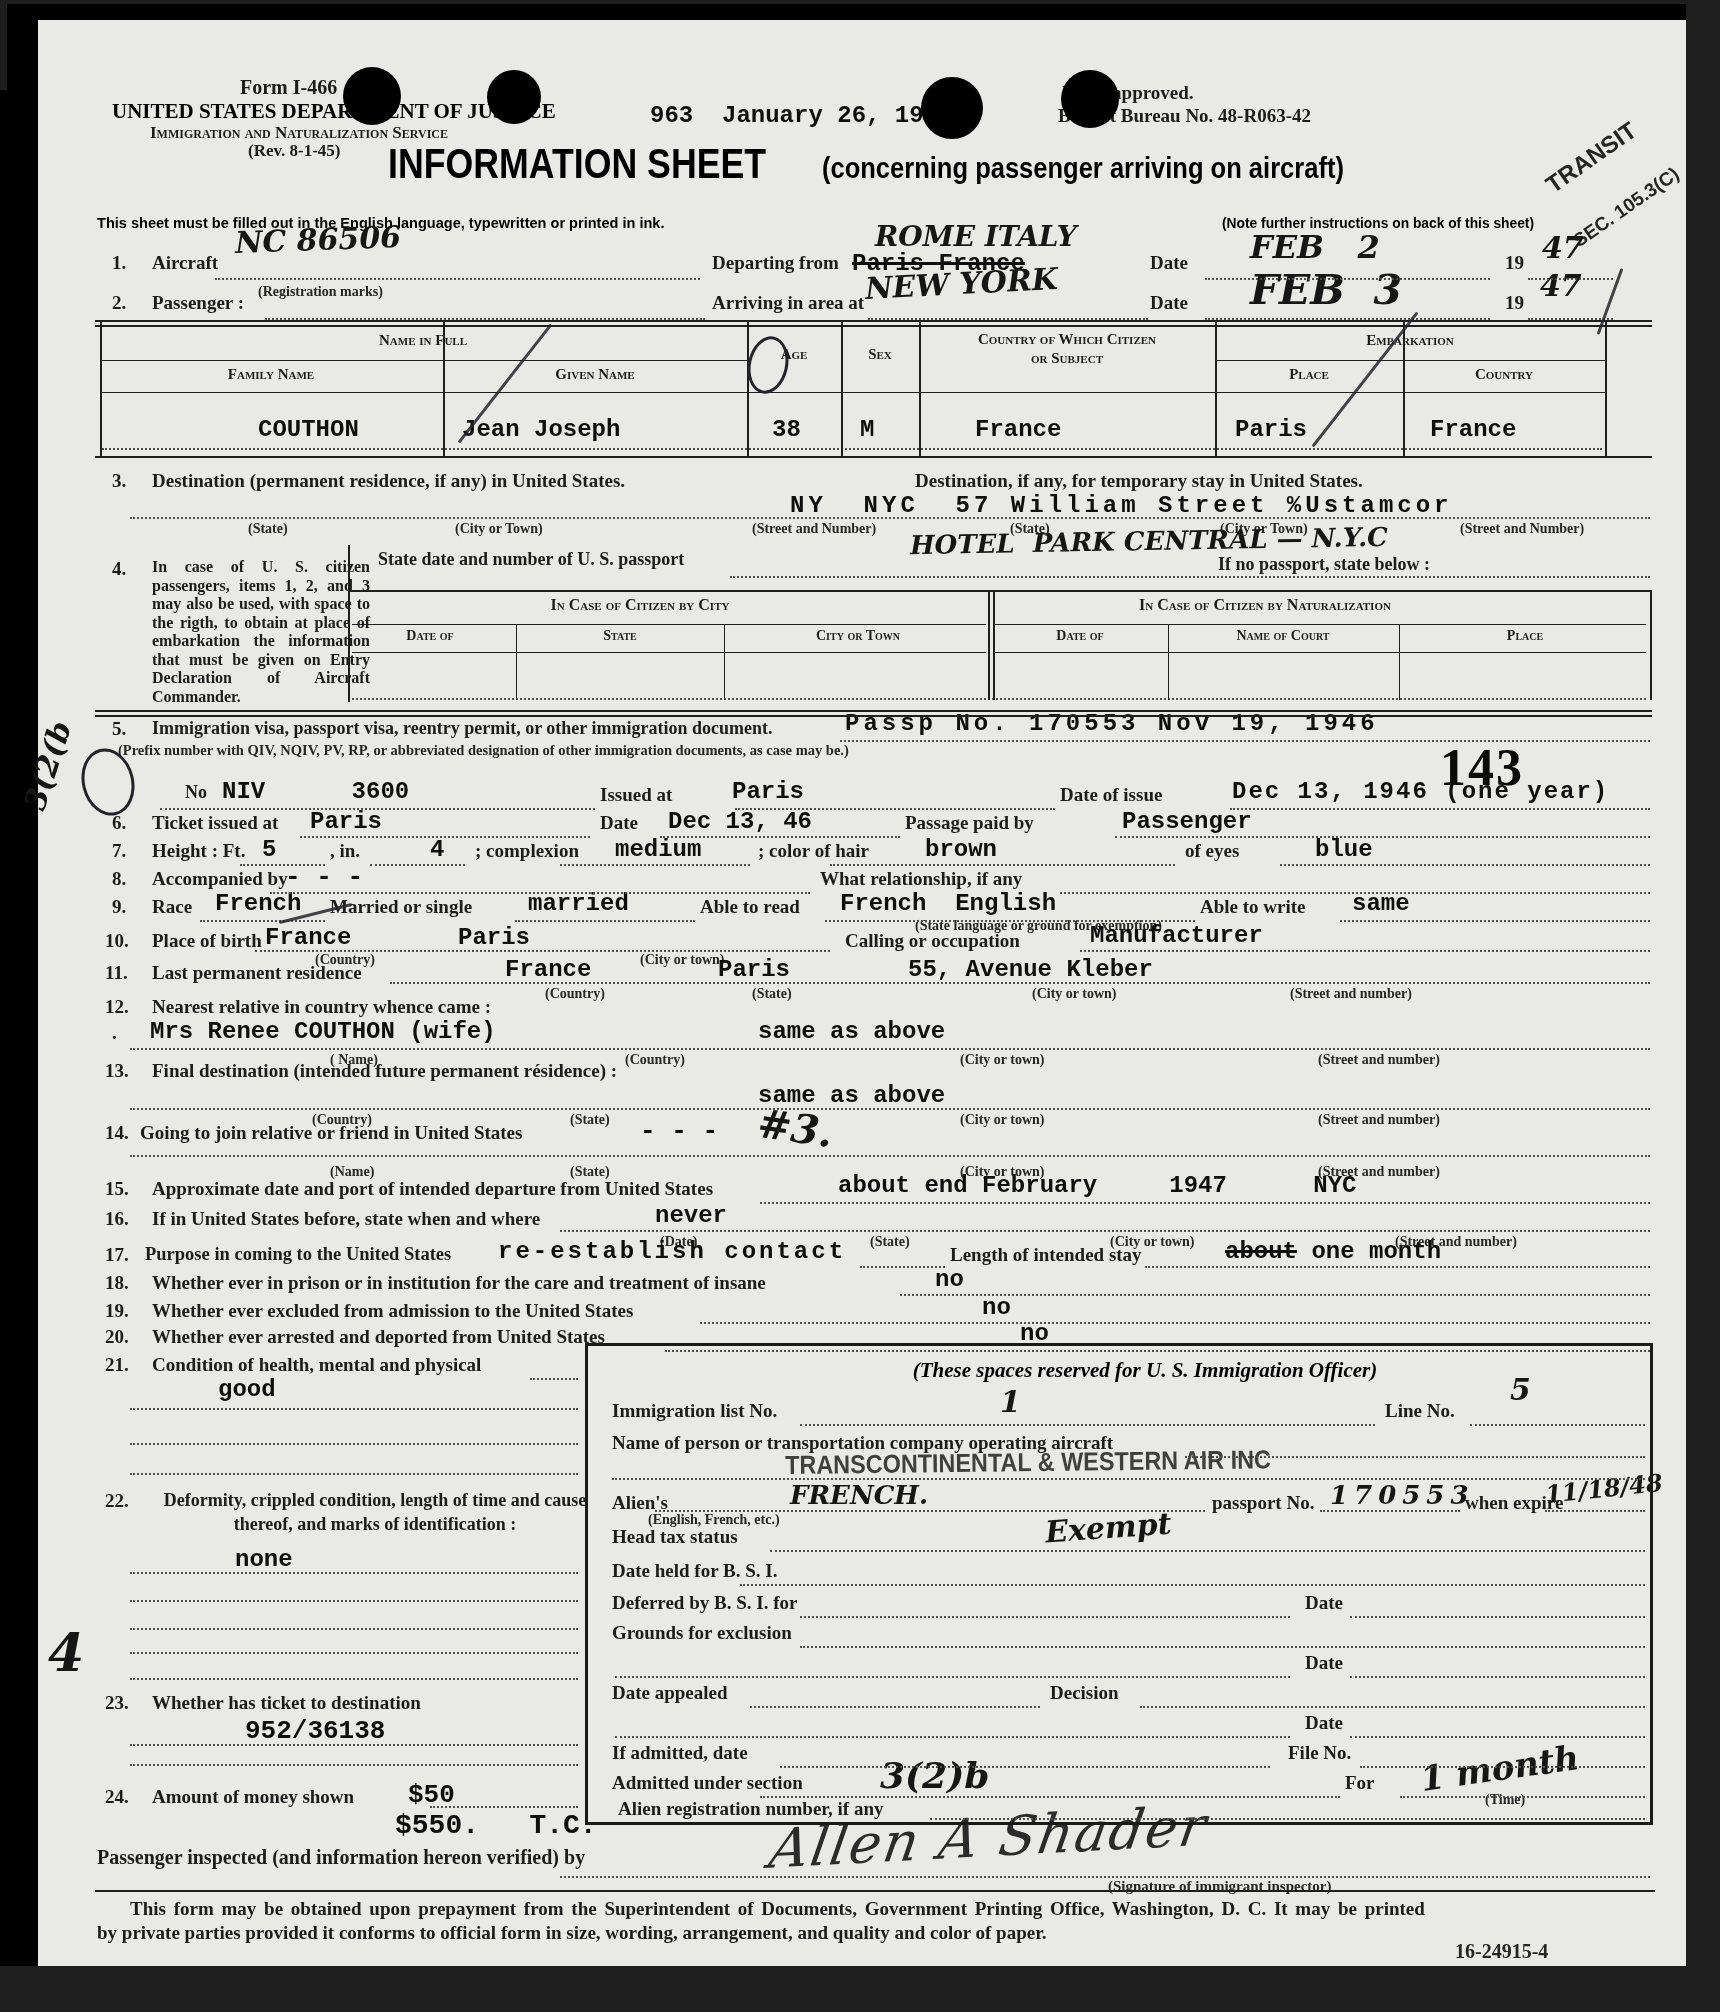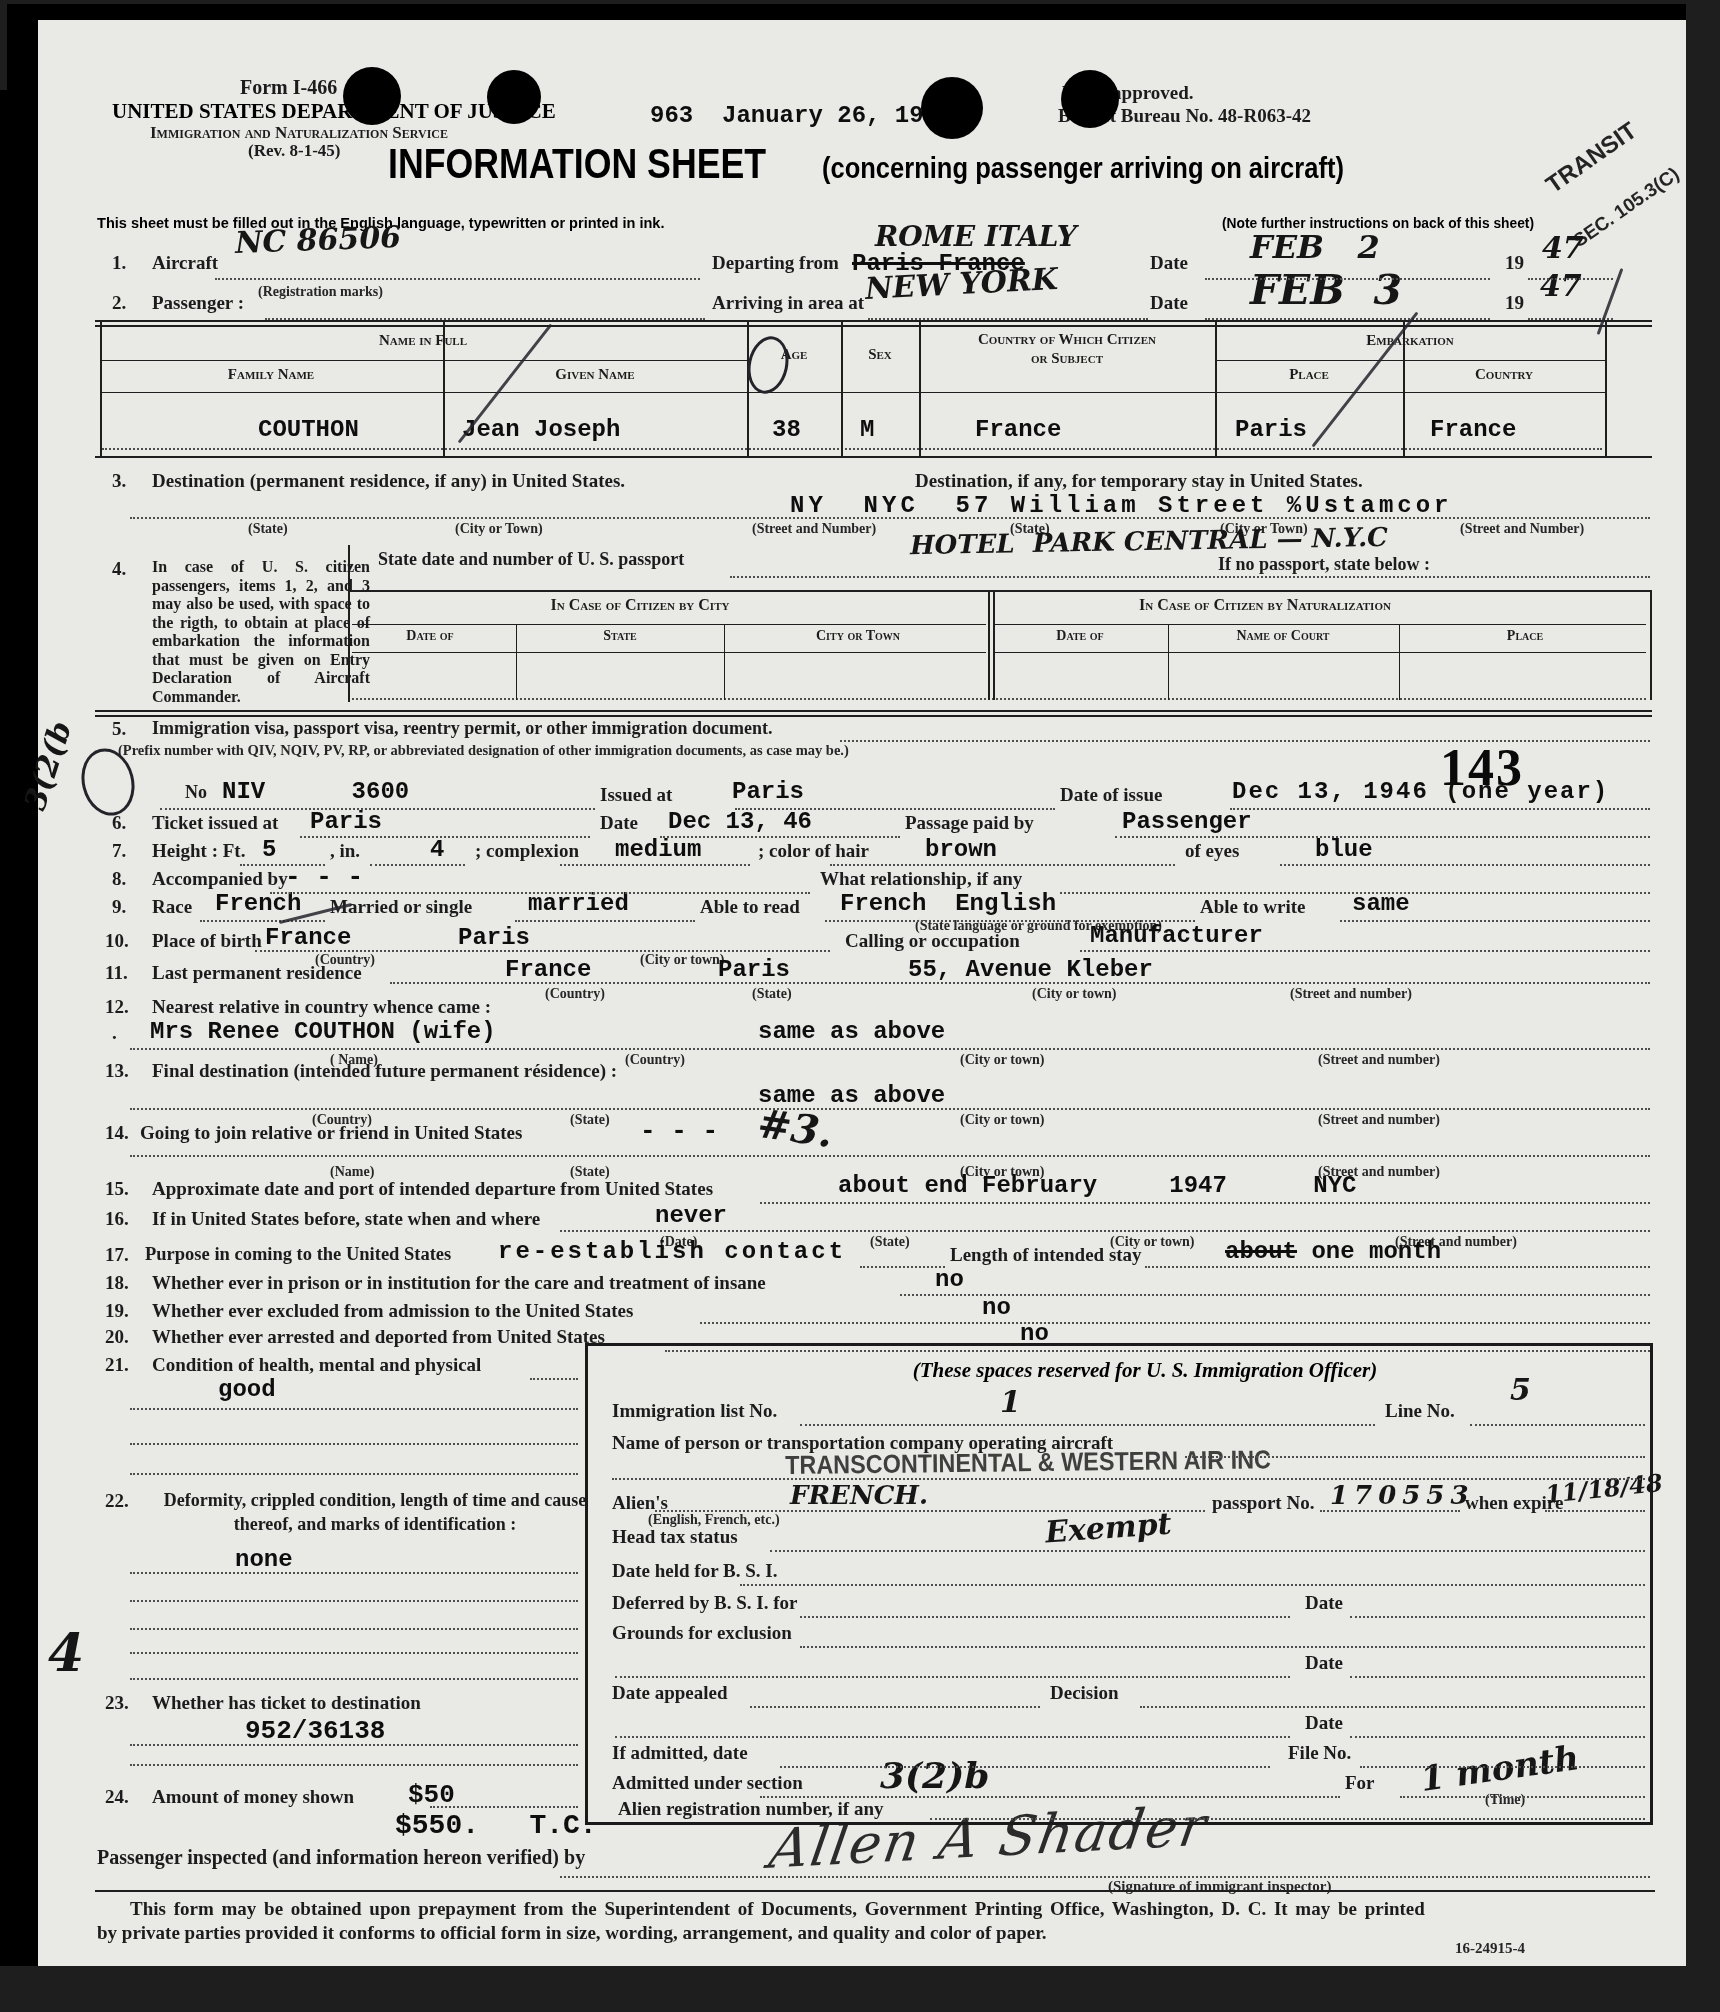--- a/index.html
+++ b/index.html
@@ -120,20 +120,21 @@
  <div class="a cap c" style="left:1265px;top:596px;font-size:16px">In Case of Citizen by Naturalization</div>
  <div class="a cap c" style="left:430px;top:628px;font-size:14px">Date of</div>
  <div class="a cap c" style="left:620px;top:628px;font-size:14px">State</div>
  <div class="a cap c" style="left:858px;top:628px;font-size:14px">City or Town</div>
  <div class="a cap c" style="left:1080px;top:628px;font-size:14px">Date of</div>
  <div class="a cap c" style="left:1283px;top:628px;font-size:14px">Name of Court</div>
  <div class="a cap c" style="left:1525px;top:628px;font-size:14px">Place</div>
 
  <div class="a L" style="left:112px;top:718px">5.</div>
  <div class="a L2" style="left:152px;top:718px">Immigration visa, passport visa, reentry permit, or other immigration document.</div>
+ <div class="a T w" style="left:845px;top:710px">Passp No. 170553 Nov 19, 1946</div>
  <div class="a S" style="left:118px;top:742px;font-size:14.5px">(Prefix number with QIV, NQIV, PV, RP, or abbreviated designation of other immigration documents, as case may be.)</div>
  <div class="a" id="stamp143" style="left:1440px;top:738px">143</div>
  <div class="a H" style="left:2px;top:748px;font-size:30px;transform:rotate(-72deg)">3(2(b</div>
  <div class="a L2" style="left:185px;top:782px">No</div>
  <div class="a T" style="left:222px;top:778px">NIV      3600</div>
  <div class="a L" style="left:600px;top:784px">Issued at</div>
  <div class="a T" style="left:732px;top:778px">Paris</div>
  <div class="a L" style="left:1060px;top:784px">Date of issue</div>
  <div class="a T" style="left:1232px;top:778px;letter-spacing:2px">Dec 13, 1946 (one year)</div>
 
@@ -294,21 +295,21 @@
  <div class="a L" style="left:1288px;top:1742px">File No.</div>
  <div class="a L" style="left:612px;top:1772px">Admitted under section</div>
  <div class="a H" style="left:880px;top:1754px;font-size:36px">3(2)b</div>
  <div class="a L" style="left:1345px;top:1772px">For</div>
  <div class="a H" style="left:1420px;top:1748px;font-size:34px;transform:rotate(-8deg)">1 month</div>
  <div class="a S" style="left:1485px;top:1792px">(Time)</div>
  <div class="a L" style="left:618px;top:1798px">Alien registration number, if any</div>
 
  <div class="a" id="footer2" style="left:97px;top:1922px">by private parties provided it conforms to official form in size, wording, arrangement, and quality and color of paper.</div>
  <div class="a" id="footer1" style="left:130px;top:1898px;word-spacing:3px">This form may be obtained upon prepayment from the Superintendent of Documents, Government Printing Office, Washington, D. C. It may be printed</div>
- <div class="a S" style="left:1455px;top:1940px;font-size:15px">16-24915-4</div>
+ <div class="a S" style="left:1455px;top:1940px;font-size:20px">16-24915-4</div>
 
  <div class="hole" style="left:343px;top:67px;width:58px;height:58px"></div>
  <div class="hole" style="left:487px;top:70px;width:54px;height:54px"></div>
  <div class="hole" style="left:921px;top:77px;width:62px;height:62px"></div>
  <div class="hole" style="left:1061px;top:70px;width:58px;height:58px"></div>
  <div class="hr" style="left:0;top:0;width:1720px;height:4px"></div>
  <div class="vr" style="left:0;top:0;width:7px;height:90px"></div>
  <div class="vr" style="left:1686px;top:0;width:34px;height:2012px"></div>
  <div class="hr" style="left:0;top:1966px;width:1720px;height:46px"></div>
 <div class="dl" style="left: 215px; top: 278px; width: 485px;"></div>

